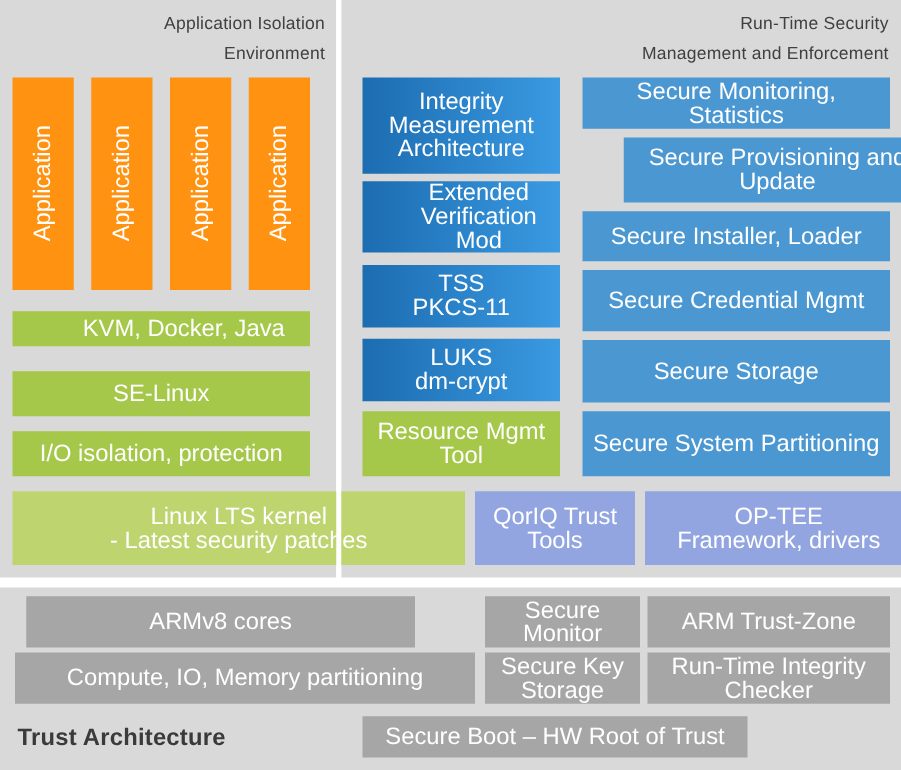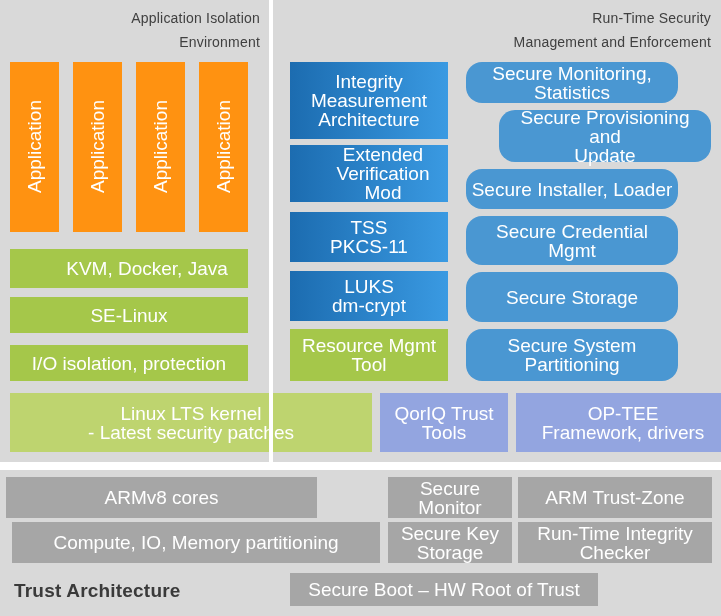--- a/index.html
+++ b/index.html
@@ -73,34 +73,34 @@
 
   
   .app-box { top: 62px; width: 49px; height: 170px; }
   #app-0 { left: 10px; }
   #app-1 { left: 73px; }
   #app-2 { left: 136px; }
   #app-3 { left: 199px; }
 
   
   .left-stack { left: 10px; width: 238px; }
-  #left-kvm   { top: 249px; height: 39px; padding-left: 40px; }
+  #left-kvm   { top: 249px; height: 28px; padding-left: 40px; }
   #left-se    { top: 297px; height: 36px; }
   #left-io    { top: 345px; height: 36px; }
 
   
   .mid-box { left: 290px; width: 158px; }
   #mid-ima  { top: 62px;  height: 77px; }
   #mid-evm  { top: 145px; height: 57px; padding-left: 32px; }
   #mid-tss  { top: 212px; height: 50px; }
   #mid-luks { top: 271px; height: 50px; }
   #mid-rmt  { top: 329px; height: 52px; }
 
   
-  .right-box { left: 466px; width: 212px; border-radius: 16px; }
+  .right-box { left: 466px; width: 246px; }
   #right-mon   { top: 62px;  height: 41px; }
   #right-prov  { top: 110px; height: 52px; margin-left: 33px; }
   #right-inst  { top: 169px; height: 40px; }
   #right-cred  { top: 216px; height: 49px; }
   #right-stor  { top: 272px; height: 50px; }
   #right-part  { top: 329px; height: 52px; }
 
   
   #kernel-box { left: 10px;  top: 393px; width: 362px; height: 59px; }
   #qoriq-box  { left: 380px; top: 393px; width: 128px; height: 59px; }
@@ -110,21 +110,21 @@
   #panel-divider {
     position: absolute;
     left: 269px;
     top: 0px;
     width: 4px;
     height: 462px;
     background: #ffffff;
   }
 
   
-  #hw-armv8   { left: 6px;  top: 477px; width: 311px; height: 41px; }
+  #hw-armv8   { left: 21px;  top: 477px; width: 311px; height: 41px; }
   #hw-compute { left: 12px;  top: 522px; width: 368px; height: 41px; }
   #hw-monitor { left: 388px; top: 477px; width: 124px; height: 41px; }
   #hw-keystor { left: 388px; top: 522px; width: 124px; height: 41px; }
   #hw-tz      { left: 518px; top: 477px; width: 194px; height: 41px; }
   #hw-rtic    { left: 518px; top: 522px; width: 194px; height: 41px; }
   #hw-boot    { left: 290px; top: 573px; width: 308px; height: 33px; }
 
   #trust-arch-title {
     position: absolute;
     left: 14px;

